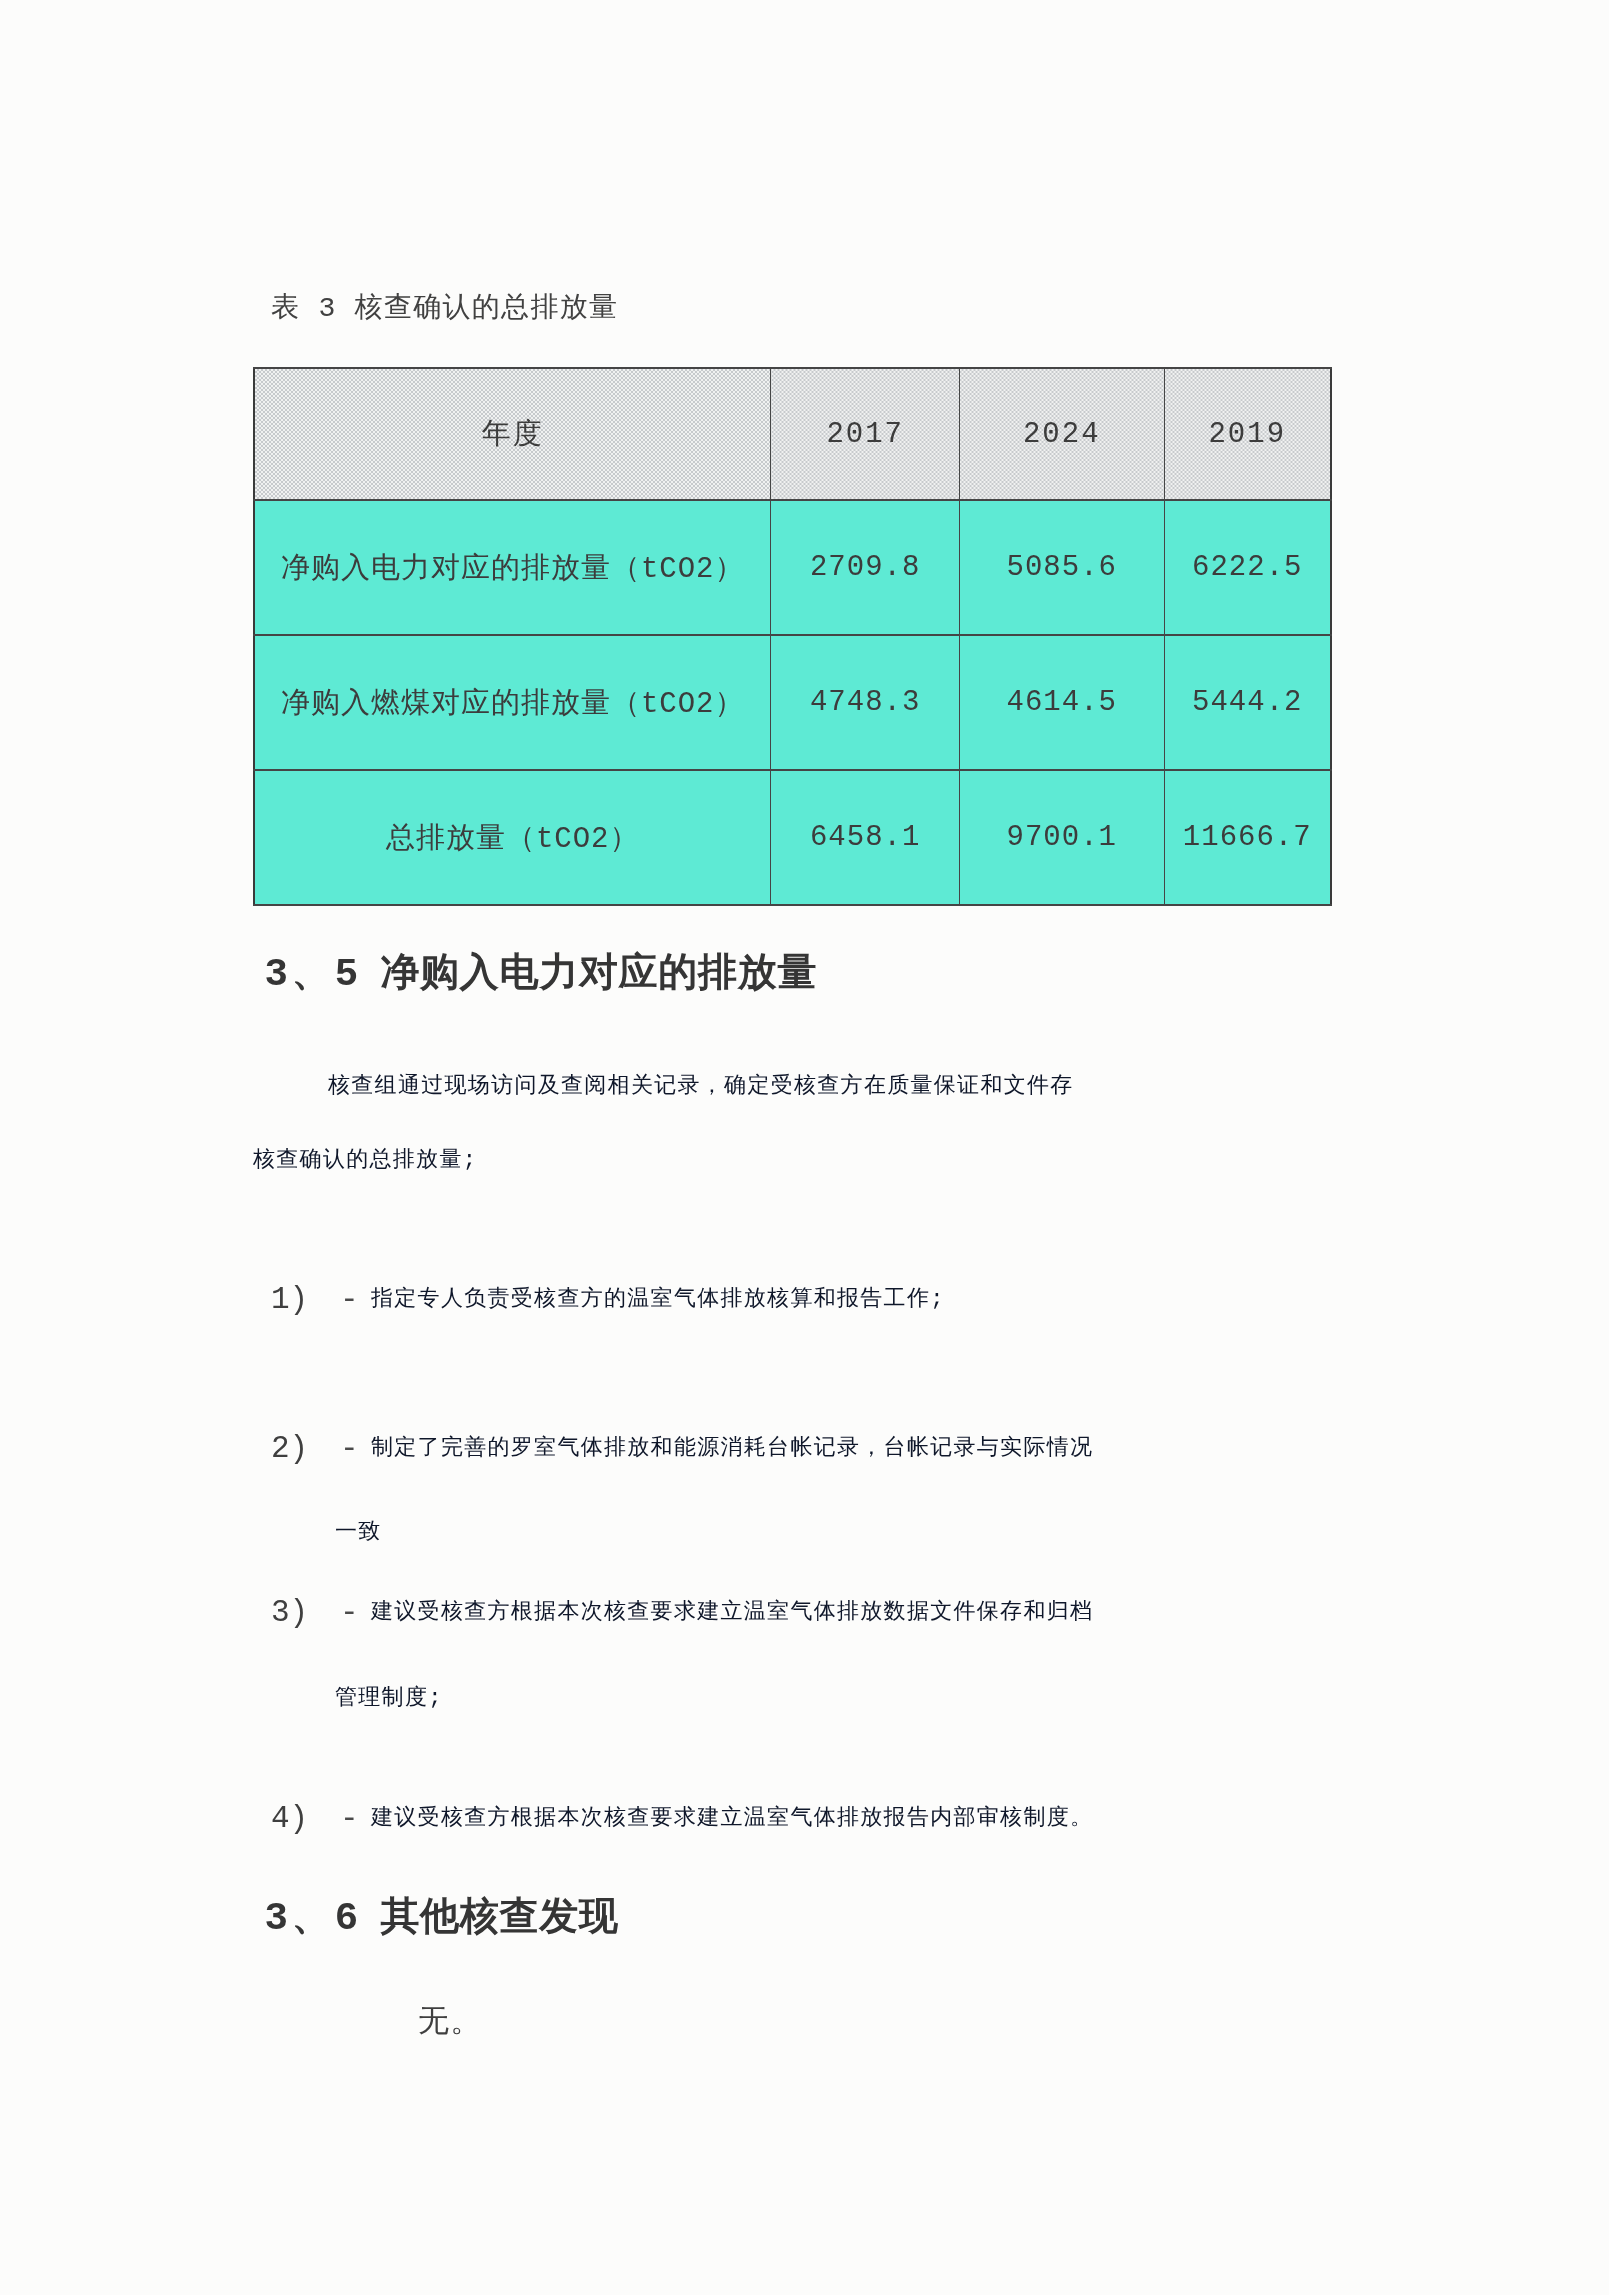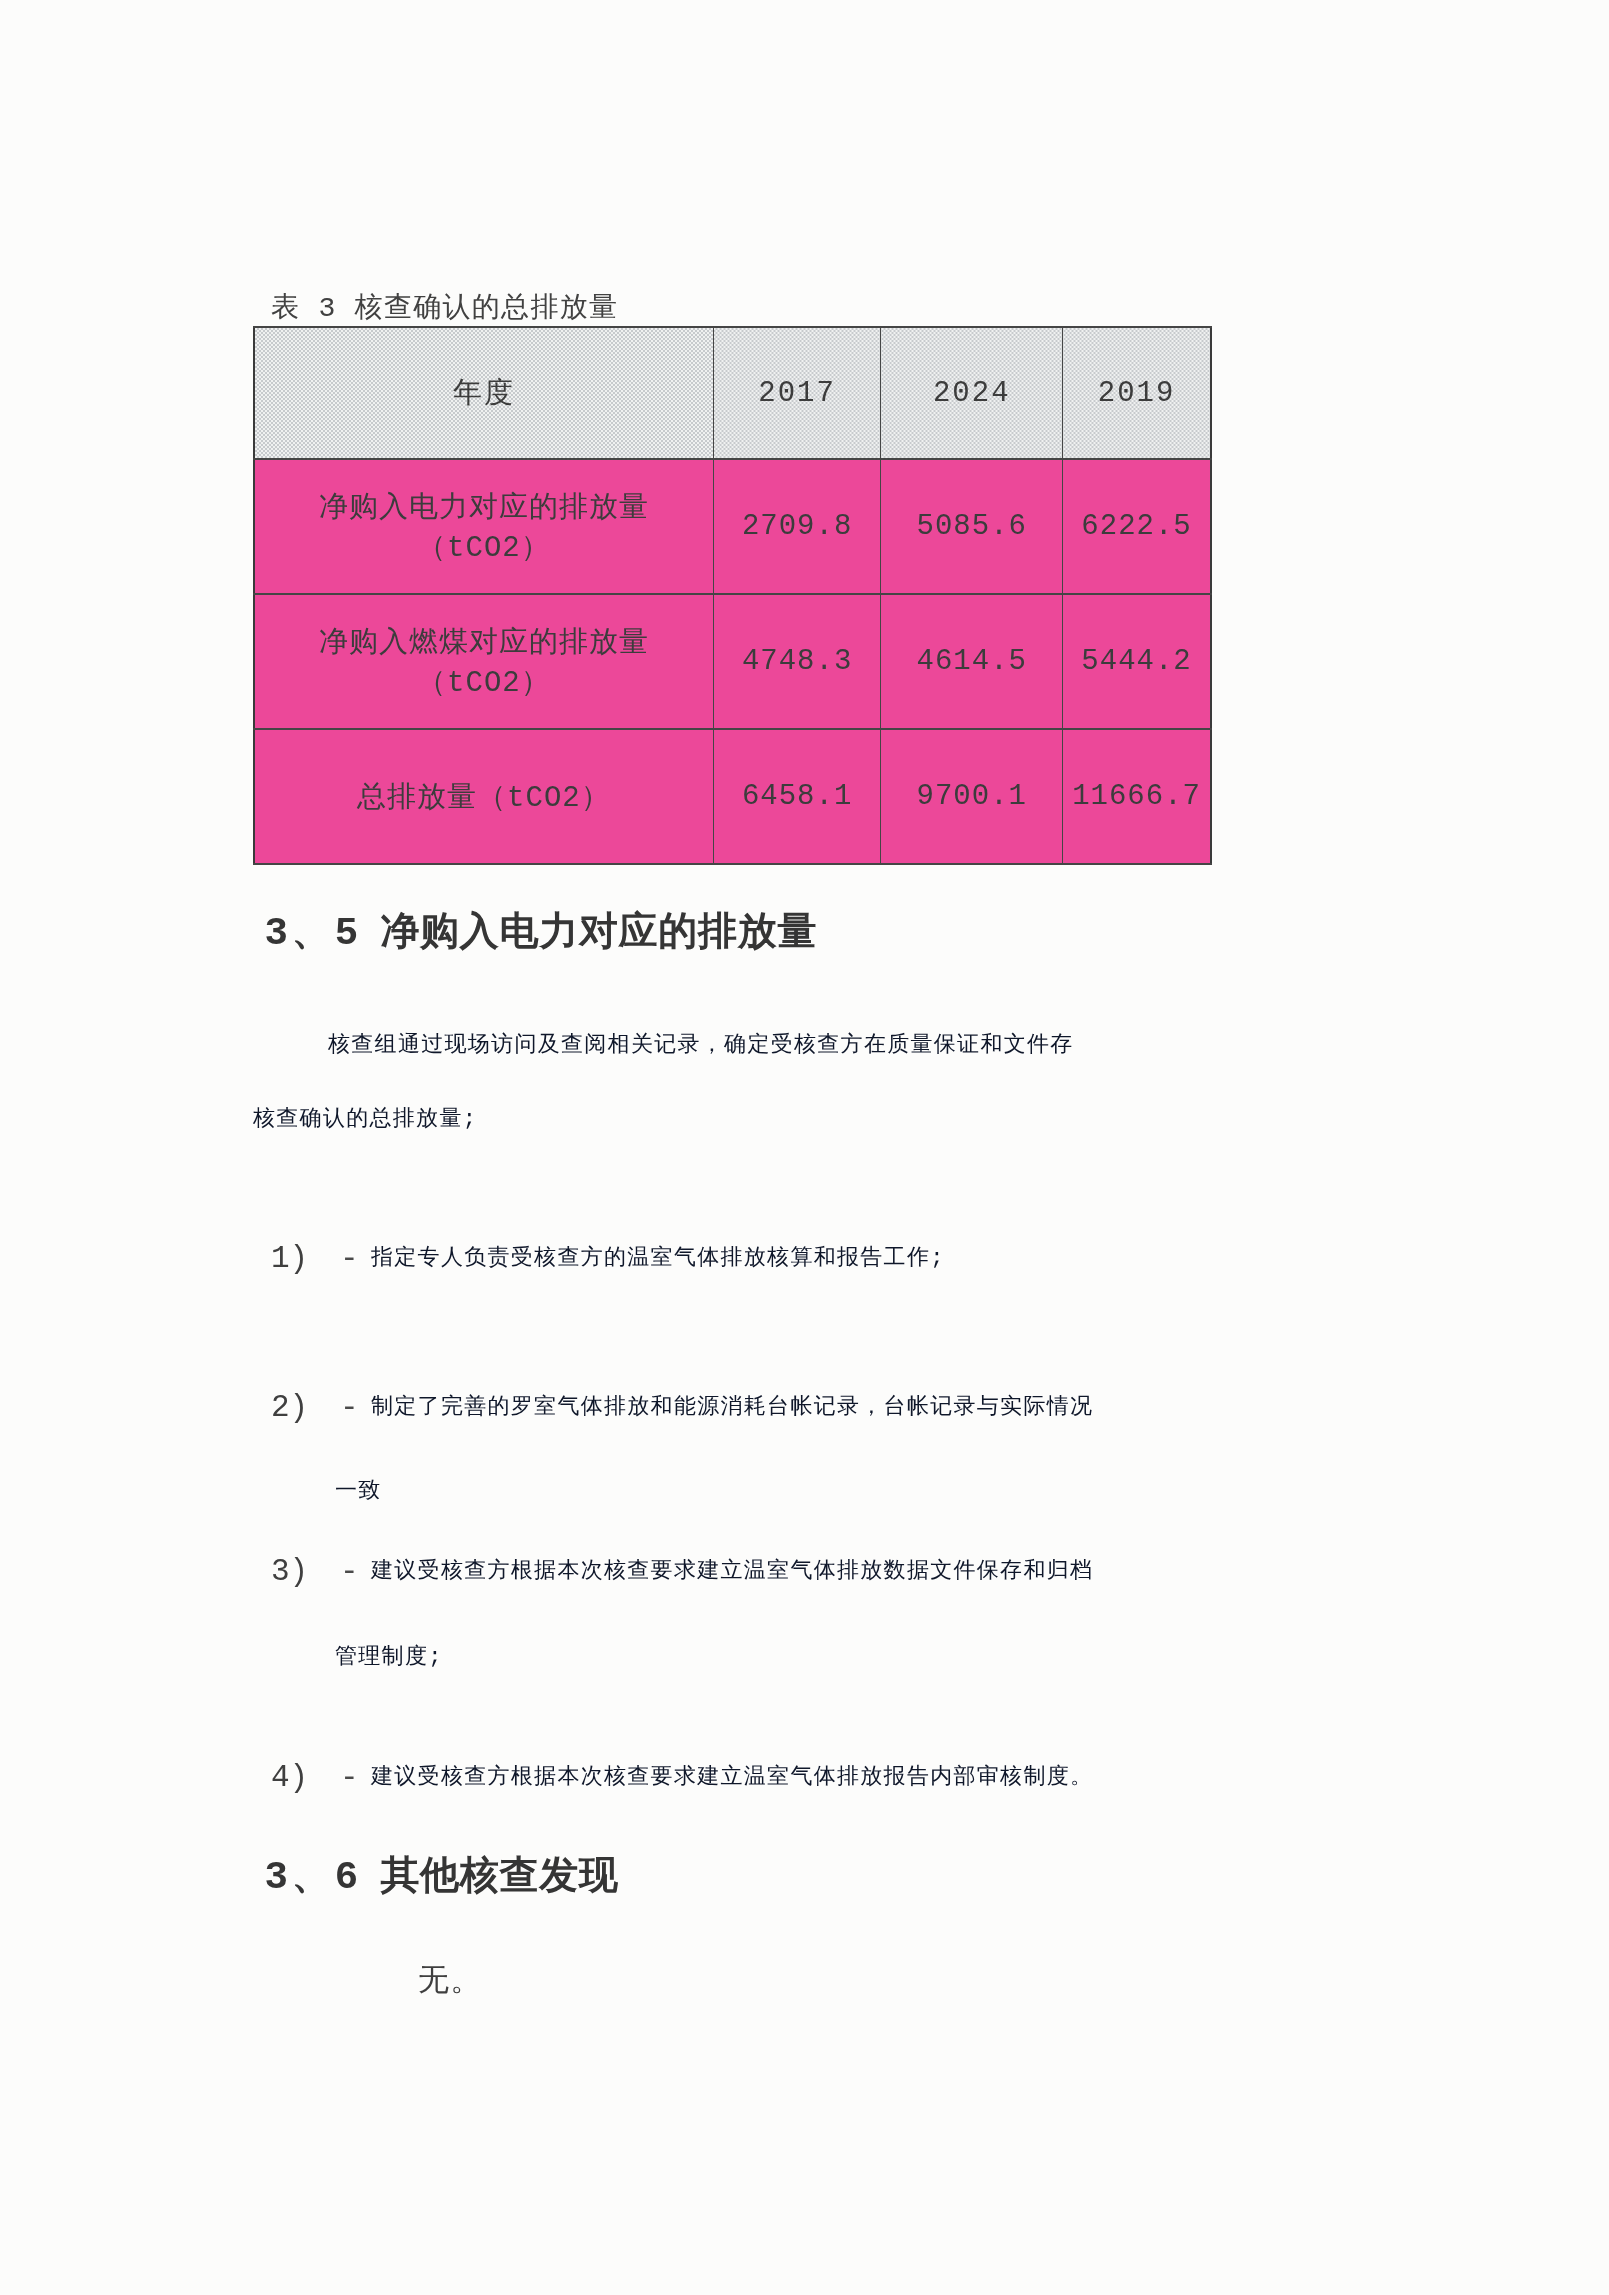--- a/index.html
+++ b/index.html
@@ -20,21 +20,22 @@
   .table-caption {
     margin-top: 291px;
     padding-left: 18px;
     font-size: 28px;
     line-height: 35px;
     letter-spacing: 1.3px;
     color: #414141;
   }
   
   table.emissions {
-    width: 959px;
+    margin-top: 41px;
+    width: 1079px;
     border-collapse: collapse;
     border: 2px solid #3a3a3a;
     table-layout: fixed;
   }
   table.emissions th, table.emissions td {
     border: 1.3px solid #454545;
     border-top-width: 2px;
     border-bottom-width: 2px;
     text-align: center;
     vertical-align: middle;
@@ -46,21 +47,21 @@
     font-size: 29px;
     letter-spacing: 2px;
     background-color: #dfe1e3;
     background-image: repeating-conic-gradient(#c7cacd 0% 25%, #f0f1f1 0% 50%);
     background-size: 4px 4px;
   }
   table.emissions td {
     height: 131px;
     font-size: 29px;
     letter-spacing: 1px;
-    background: #ec4899;
+    background: #5eead4;
   }
   
   .section-heading {
     font-size: 39px;
     line-height: 51px;
     font-weight: 700;
     color: #353535;
     padding-left: 11.4px;
     letter-spacing: 0.7px;
   }

